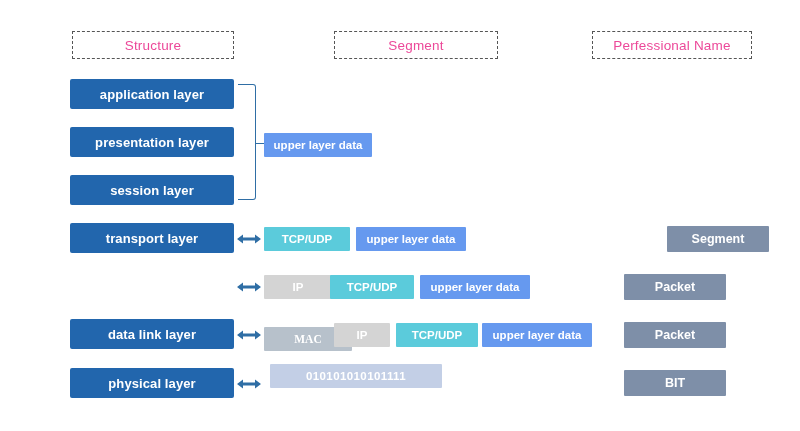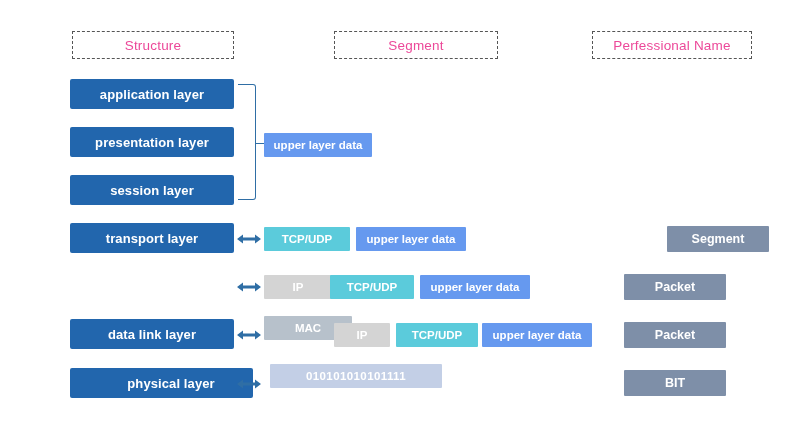--- a/index.html
+++ b/index.html
@@ -54,21 +54,21 @@
     font-size: 13px;
     font-weight: bold;
     letter-spacing: .1px;
   }
   #layer-application  { top: 79px;  }
   #layer-presentation { top: 127px; }
   #layer-session      { top: 175px; }
   #layer-transport    { top: 223px; }
   #layer-network      { top: 271px; }
   #layer-datalink     { top: 319px; }
-  #layer-physical     { top: 368px; padding-left: 19px; }
+  #layer-physical     { top: 368px; }
 
   
   #upper-bracket {
     position: absolute;
     left: 238px;
     top: 84px;
     width: 18px;
     height: 116px;
     border: 1.6px solid #2f6ea5;
     border-left: none;
@@ -109,21 +109,21 @@
   
   #pkg-tr-tcp         { left: 264px; top: 227px; width: 86px;  }
   #pkg-tr-upper       { left: 356px; top: 227px; width: 110px; }
 
   
   #pkg-nw-ip          { left: 264px; top: 275px; width: 68px;  }
   #pkg-nw-tcp         { left: 330px; top: 275px; width: 84px;  }
   #pkg-nw-upper       { left: 420px; top: 275px; width: 110px; }
 
   
-  #pkg-dl-mac         { left: 264px; top: 316px; width: 88px;  }
+  #pkg-dl-mac         { left: 264px; top: 327px; width: 88px; font-family: Liberation Serif, serif;  }
   #pkg-dl-ip          { left: 334px; top: 323px; width: 56px;  }
   #pkg-dl-tcp         { left: 396px; top: 323px; width: 82px;  }
   #pkg-dl-upper       { left: 482px; top: 323px; width: 110px; }
 
   
   #pkg-ph-bits        { left: 270px; top: 364px; width: 172px; letter-spacing: .4px; }
 
   
   .arrow {
     position: absolute;

